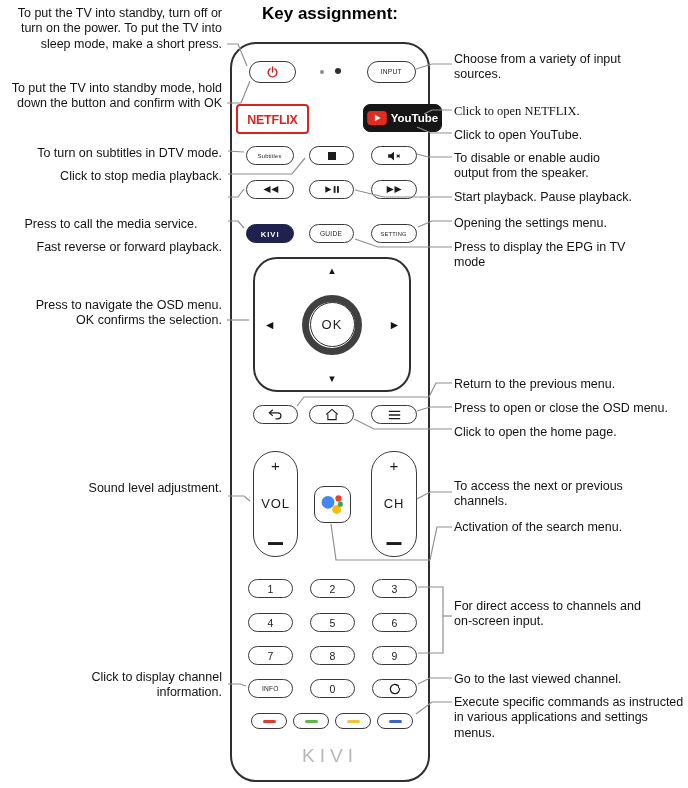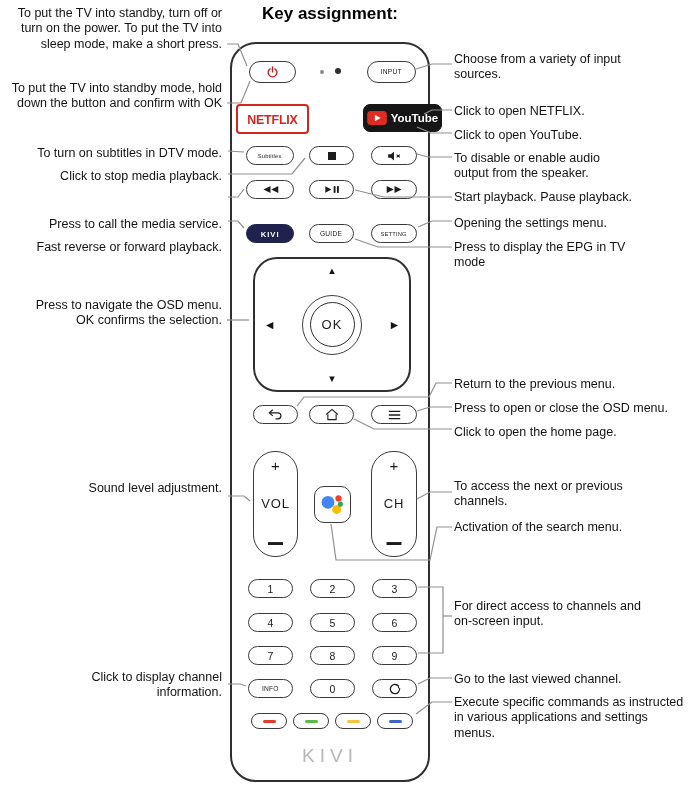--- a/index.html
+++ b/index.html
@@ -30,21 +30,21 @@
 
   .kivi-btn { background:#20224e; border-color:#20224e; }
   .kivi-txt { font-size:9px; font-weight:700; color:#fff; letter-spacing:1.2px; transform:scale(0.85); white-space:nowrap; }
 
   .stop-square { width:8px; height:8px; background:#1c1c1c; }
 
   #dpad { position:absolute; left:21px; top:213px; width:158px; height:135px;
           border:2px solid #303030; border-radius:24px; background:#fff; }
   .arr { position:absolute; font-size:9.5px; color:#141414; line-height:1; }
   .ok-outer { position:absolute; left:50%; top:50%; transform:translate(-50%,-50%);
-              width:60px; height:60px; border:1px solid #404040; border-radius:50%;
+              width:60px; height:60px; border:7px solid #404040; border-radius:50%;
               display:flex; align-items:center; justify-content:center; background:#fff; }
   .ok-inner { width:45px; height:45px; border:1.5px solid #2f2f2f; border-radius:50%;
               display:flex; align-items:center; justify-content:center;
               font-size:13px; letter-spacing:1px; font-weight:500; color:#1c1c1c; }
 
   .rocker { flex-direction:column; justify-content:space-between; align-items:center;
             padding:6px 0 8px; border-radius:22px; }
   .rocker-plus  { font-size:15px; font-weight:400; line-height:1; color:#1c1c1c; }
   .rocker-label { font-size:13px; letter-spacing:0.8px; color:#1c1c1c; }
   .rocker-minus { font-size:15px; font-weight:700; line-height:1; transform:scaleY(2); color:#1c1c1c; }
@@ -71,27 +71,27 @@
 
 <div id="page">
 
   <div id="title">Key assignment:</div>
 
   <div class="lbl left" style="left:10px; top:6px;   width:212px;">To put the TV into standby, turn off or turn on the power. To put the TV into sleep mode, make a short press.</div>
   <div class="lbl left" style="left:10px; top:81px;  width:212px;">To put the TV into standby mode, hold down the button and confirm with OK</div>
   <div class="lbl left" style="left:0;    top:146px; width:222px;">To turn on subtitles in DTV mode.</div>
   <div class="lbl left" style="left:0;    top:169px; width:222px;">Click to stop media playback.</div>
   <div class="lbl left" style="left:0;    top:193px; width:222px;margin-top:47px;">Fast reverse or forward playback.</div>
-  <div class="lbl left" style="left:0;    top:217px; width:222px;">Press to call the media service.</div>
+  <div class="lbl left" style="left:0;    top:217px; width:222px;text-align:center;">Press to call the media service.</div>
   <div class="lbl left" style="left:26px; top:298px; width:196px;">Press to navigate the OSD menu. OK confirms the selection.</div>
   <div class="lbl left" style="left:56px; top:481px; width:166px;">Sound level adjustment.</div>
   <div class="lbl left" style="left:26px; top:670px; width:196px;">Click to display channel information.</div>
 
   <div class="lbl" style="left:454px; top:52px;  width:170px;">Choose from a variety of input sources.</div>
-  <div class="lbl" style="left:454px; top:104px; width:225px;">Click to open NETFLIX.</div>
+  <div class="lbl" style="left:454px; top:104px; width:225px;font-family:Liberation Serif, serif;">Click to open NETFLIX.</div>
   <div class="lbl" style="left:454px; top:128px; width:225px;">Click to open YouTube.</div>
   <div class="lbl" style="left:454px; top:151px; width:178px;">To disable or enable audio output from the speaker.</div>
   <div class="lbl" style="left:454px; top:190px; width:225px;">Start playback. Pause playback.</div>
   <div class="lbl" style="left:454px; top:216px; width:225px;">Opening the settings menu.</div>
   <div class="lbl" style="left:454px; top:240px; width:185px;">Press to display the EPG in TV mode</div>
   <div class="lbl" style="left:454px; top:377px; width:225px;">Return to the previous menu.</div>
   <div class="lbl" style="left:454px; top:401px; width:232px;">Press to open or close the OSD menu.</div>
   <div class="lbl" style="left:454px; top:425px; width:225px;">Click to open the home page.</div>
   <div class="lbl" style="left:454px; top:479px; width:190px;">To access the next or previous channels.</div>
   <div class="lbl" style="left:454px; top:520px; width:225px;">Activation of the search menu.</div>

